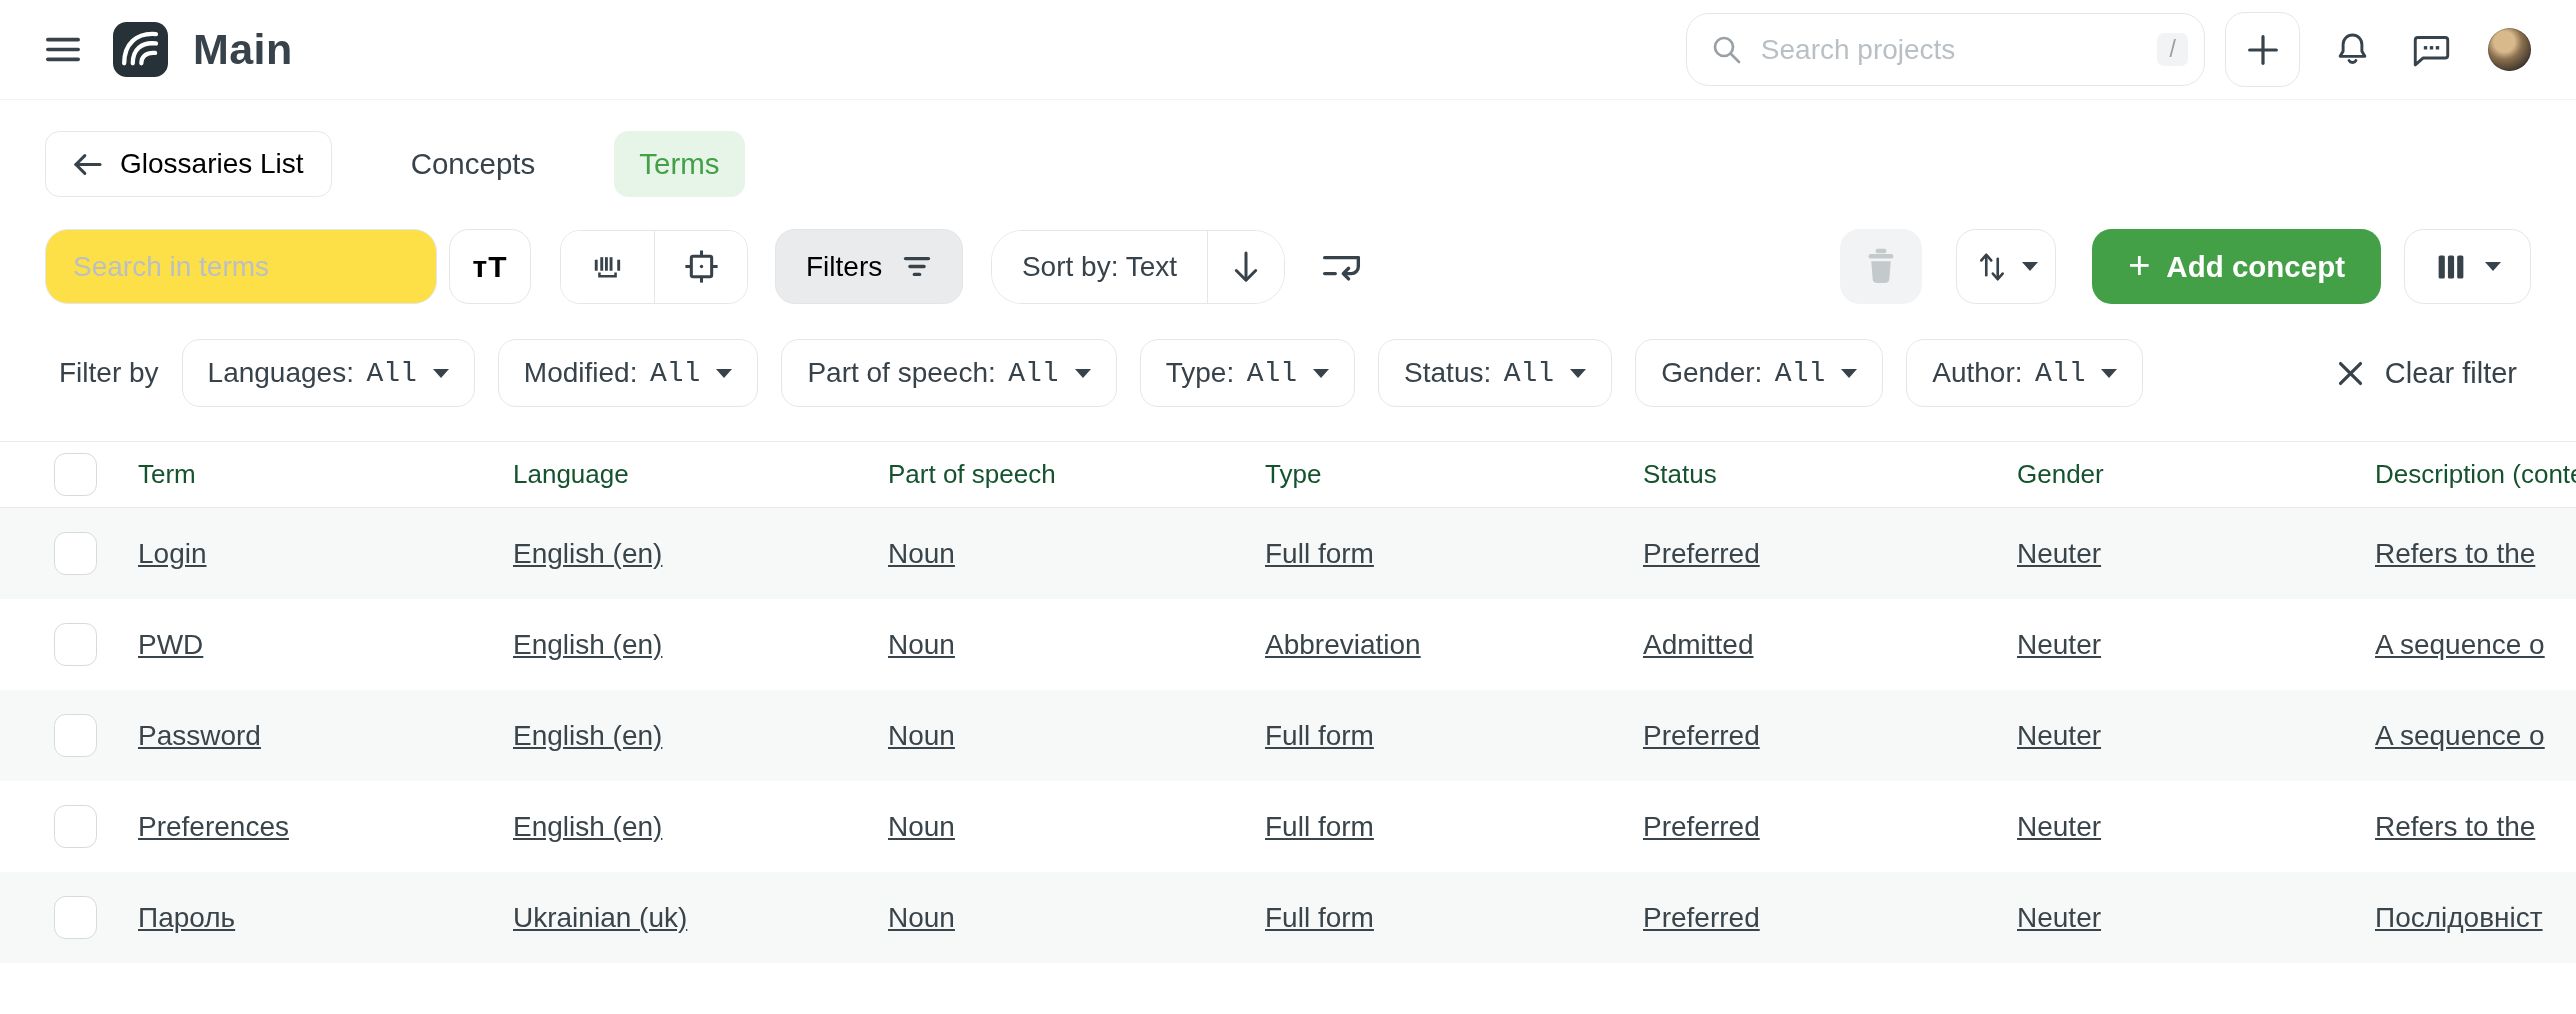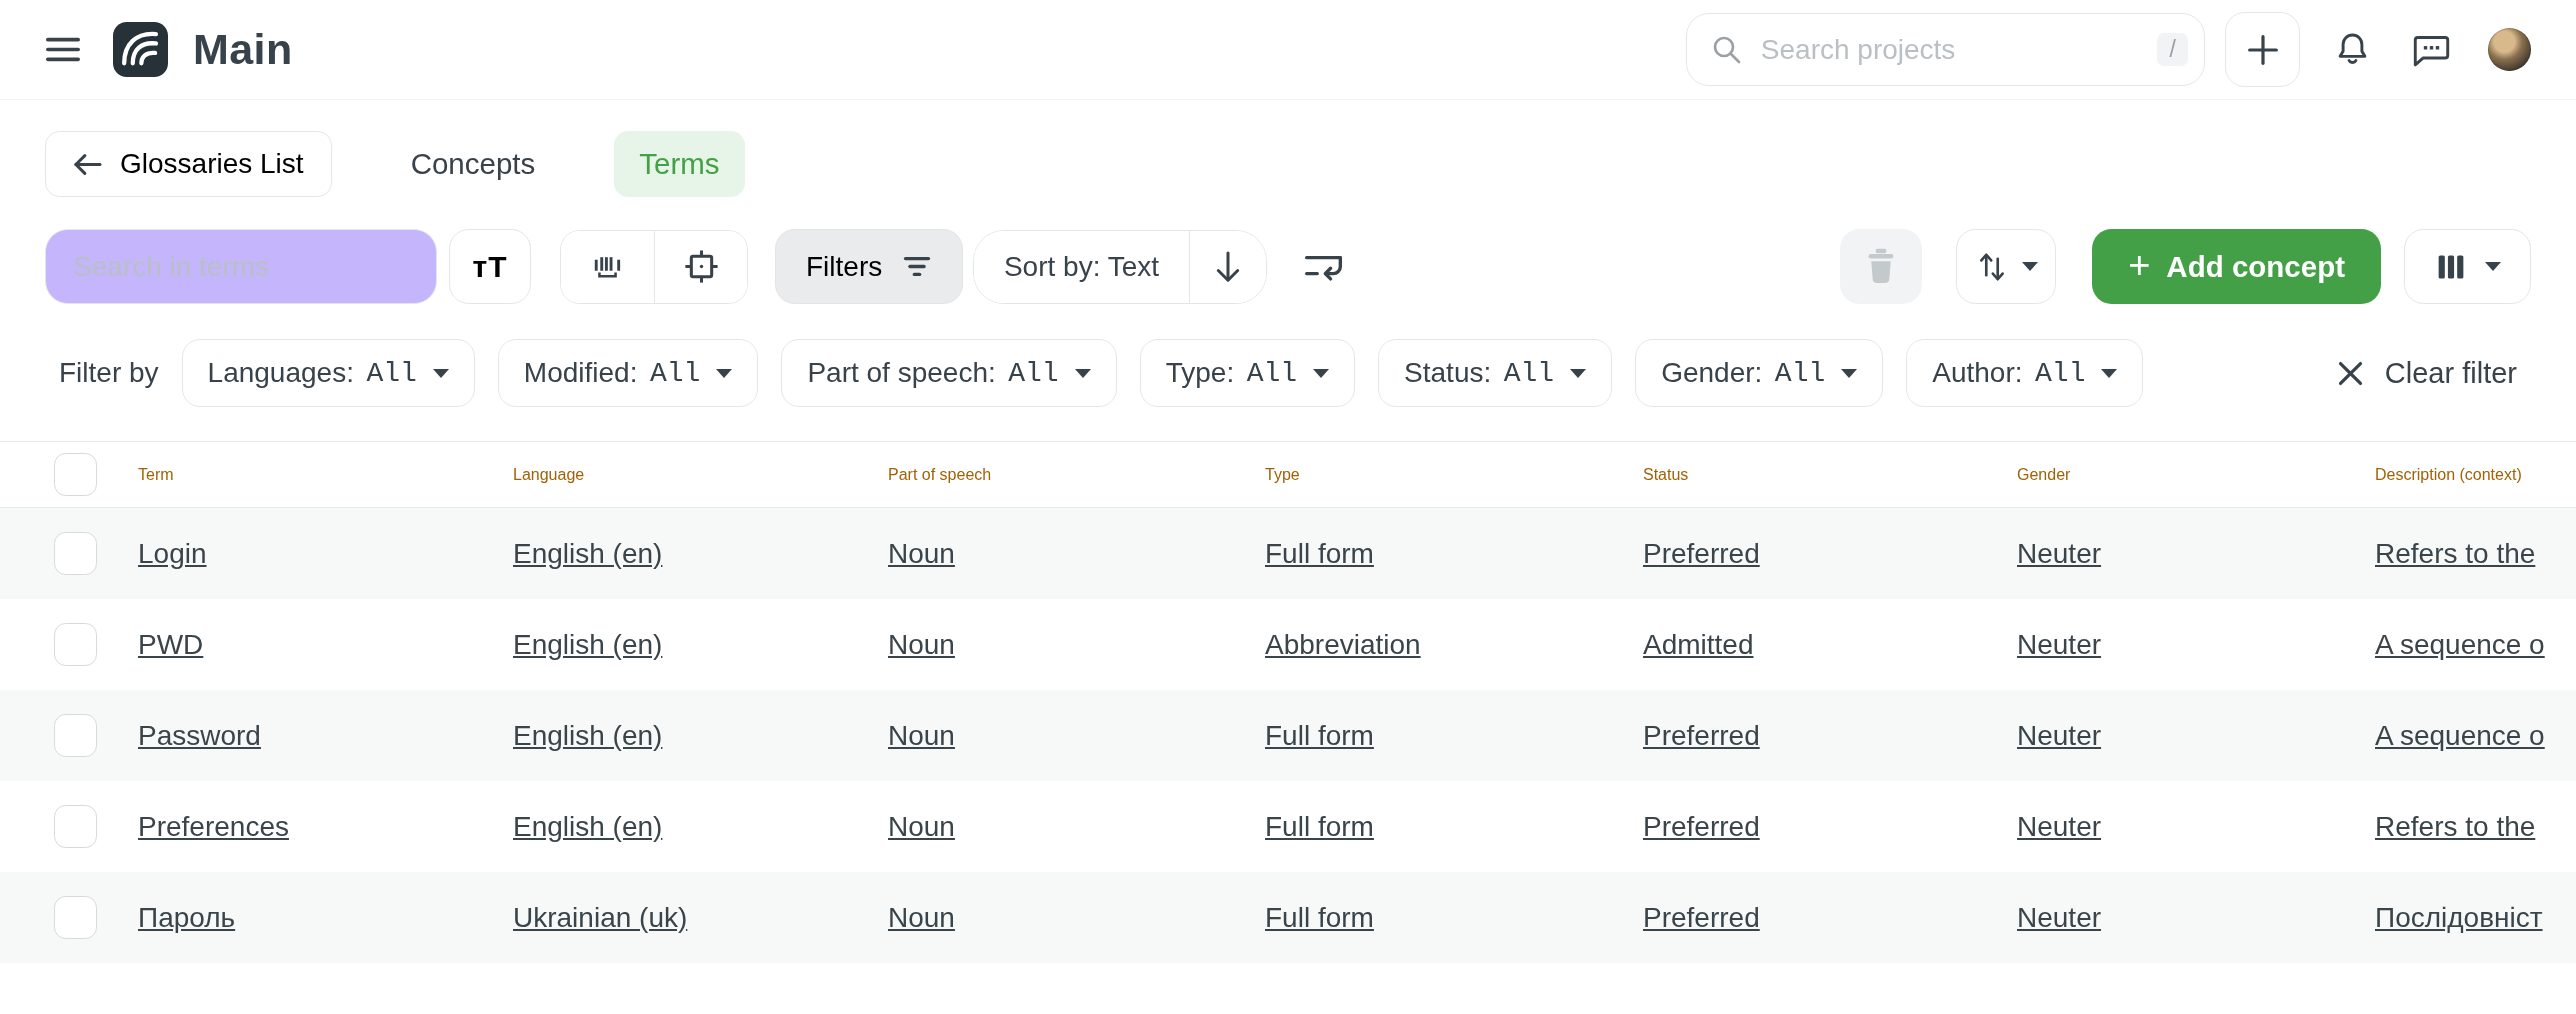--- a/index.html
+++ b/index.html
@@ -32,34 +32,34 @@
   
   .tabs-row { display:flex; align-items:center; padding:0 45px; margin-top:30px; height:68px; }
   .back-btn { display:flex; align-items:center; gap:18px; height:66px; padding:0 27px;
     border:1.8px solid #e4e7e9; border-radius:14.3px; background:#fff; font-size:28px; cursor:pointer; }
   .tab { font-size:29.5px; margin-left:54px; padding:16px 25px; border-radius:14.3px; cursor:pointer;text-align:right; }
   .tab.active { background:#e7f4e8; color:#43a047; }
 
   
   .toolbar { display:flex; align-items:center; padding:0 45px; margin-top:30px; height:77px; }
   .search-terms { width:392px; height:75px; border:1.8px solid #e4e7e9; border-radius:23px;
-    padding:0 27px; display:flex; align-items:center; background:#c4b5fd; }
+    padding:0 27px; display:flex; align-items:center; background:#fde047; }
   .search-terms input { width:100%; border:none; outline:none; font-size:28px; color:#37424a;
     font-family:inherit; background:transparent; }
   .search-terms input::placeholder { color:#b9c0c5; }
   .sq-btn { height:75px; border:1.8px solid #e4e7e9; border-radius:19.7px; background:#fff;
     display:flex; align-items:center; justify-content:center; cursor:pointer; }
   .case-btn { width:82px; margin-left:12px; font-size:30px; font-weight:700; letter-spacing:0.9px; }
   .seg-group { display:flex; margin-left:29px; border:1.8px solid #e4e7e9; border-radius:19.7px; overflow:hidden; }
   .seg { width:93px; height:72px; display:flex; align-items:center; justify-content:center;
     background:#fff; cursor:pointer; }
   .seg + .seg { border-left:1.8px solid #e4e7e9; }
   .filters-btn { display:flex; align-items:center; gap:19.7px; height:75px; padding:0 30px; margin-left:27px;
     background:#e9ebec; border:1.8px solid #e2e5e7; border-radius:19.7px; font-size:28px; cursor:pointer; }
-  .sort-group { display:flex; margin-left:10px; border:1.8px solid #e4e7e9; border-radius:31px; overflow:hidden; }
+  .sort-group { display:flex; margin-left:28px; border:1.8px solid #e4e7e9; border-radius:31px; overflow:hidden; }
   .sort-main { height:72px; display:flex; align-items:center; padding:0 30px; font-size:28px;
     background:#fff; cursor:pointer; }
   .sort-dir { width:77px; height:72px; display:flex; align-items:center; justify-content:center;
     background:#fff; border-left:1.8px solid #e4e7e9; cursor:pointer; }
   .wrap-btn { margin-left:29px; width:54px; height:54px; display:flex; align-items:center;
     justify-content:center; cursor:pointer; }
   .toolbar-right { margin-left:auto; display:flex; align-items:center; }
   .trash-btn { width:82px; height:75px; border-radius:19.7px; background:#f1f3f4; border:none;
     display:flex; align-items:center; justify-content:center; cursor:default; }
   .updown-btn { margin-left:34px; width:100px; gap:9px; }
@@ -76,21 +76,21 @@
   .chip { display:flex; align-items:center; height:68px; border:1.8px solid #e4e7e9; border-radius:18px;
     background:#fff; padding:0 25px; margin-left:23px; font-size:28px; cursor:pointer; white-space:nowrap; }
   .chip .val { margin-left:12.5px;font-family:Liberation Mono, monospace; }
   .caret { width:0; height:0; border-left:8px solid transparent; border-right:8px solid transparent;
     border-top:9.8px solid #37424a; margin-left:16px; }
   .clear-filter { margin-left:auto; display:flex; align-items:center; gap:19.7px; font-size:29px; cursor:pointer; }
 
   
   .table { margin-top:34px; border-top:1.8px solid #e8eaeb; }
   .trow { display:flex; align-items:center; width:2576px; }
-  .thead { height:66px; border-bottom:1.8px solid #e8eaeb; color:#a16207; font-size:16px; }
+  .thead { height:66px; border-bottom:1.8px solid #e8eaeb; color:#14532d; font-size:26px; }
   .drow { height:91px; font-size:28px; color:#3a454b; cursor:pointer;text-decoration:underline; }
   .drow:nth-child(odd) { background:#f7f8f8; }
   .cell { overflow:hidden; white-space:nowrap; padding-right:21.5px; }
   .c-cb { width:138px; flex:none; display:flex; }
   .c0 { width:375px; flex:none; } .c1 { width:375px; flex:none; } .c2 { width:377px; flex:none; }
   .c3 { width:378px; flex:none; } .c4 { width:374px; flex:none; } .c5 { width:358px; flex:none; }
   .c6 { flex:1; }
   .checkbox { width:43px; height:43px; margin-left:54px; border:1.8px solid #d5dadd; border-radius:11.6px;
     background:#fff; cursor:pointer; }
 </style>

